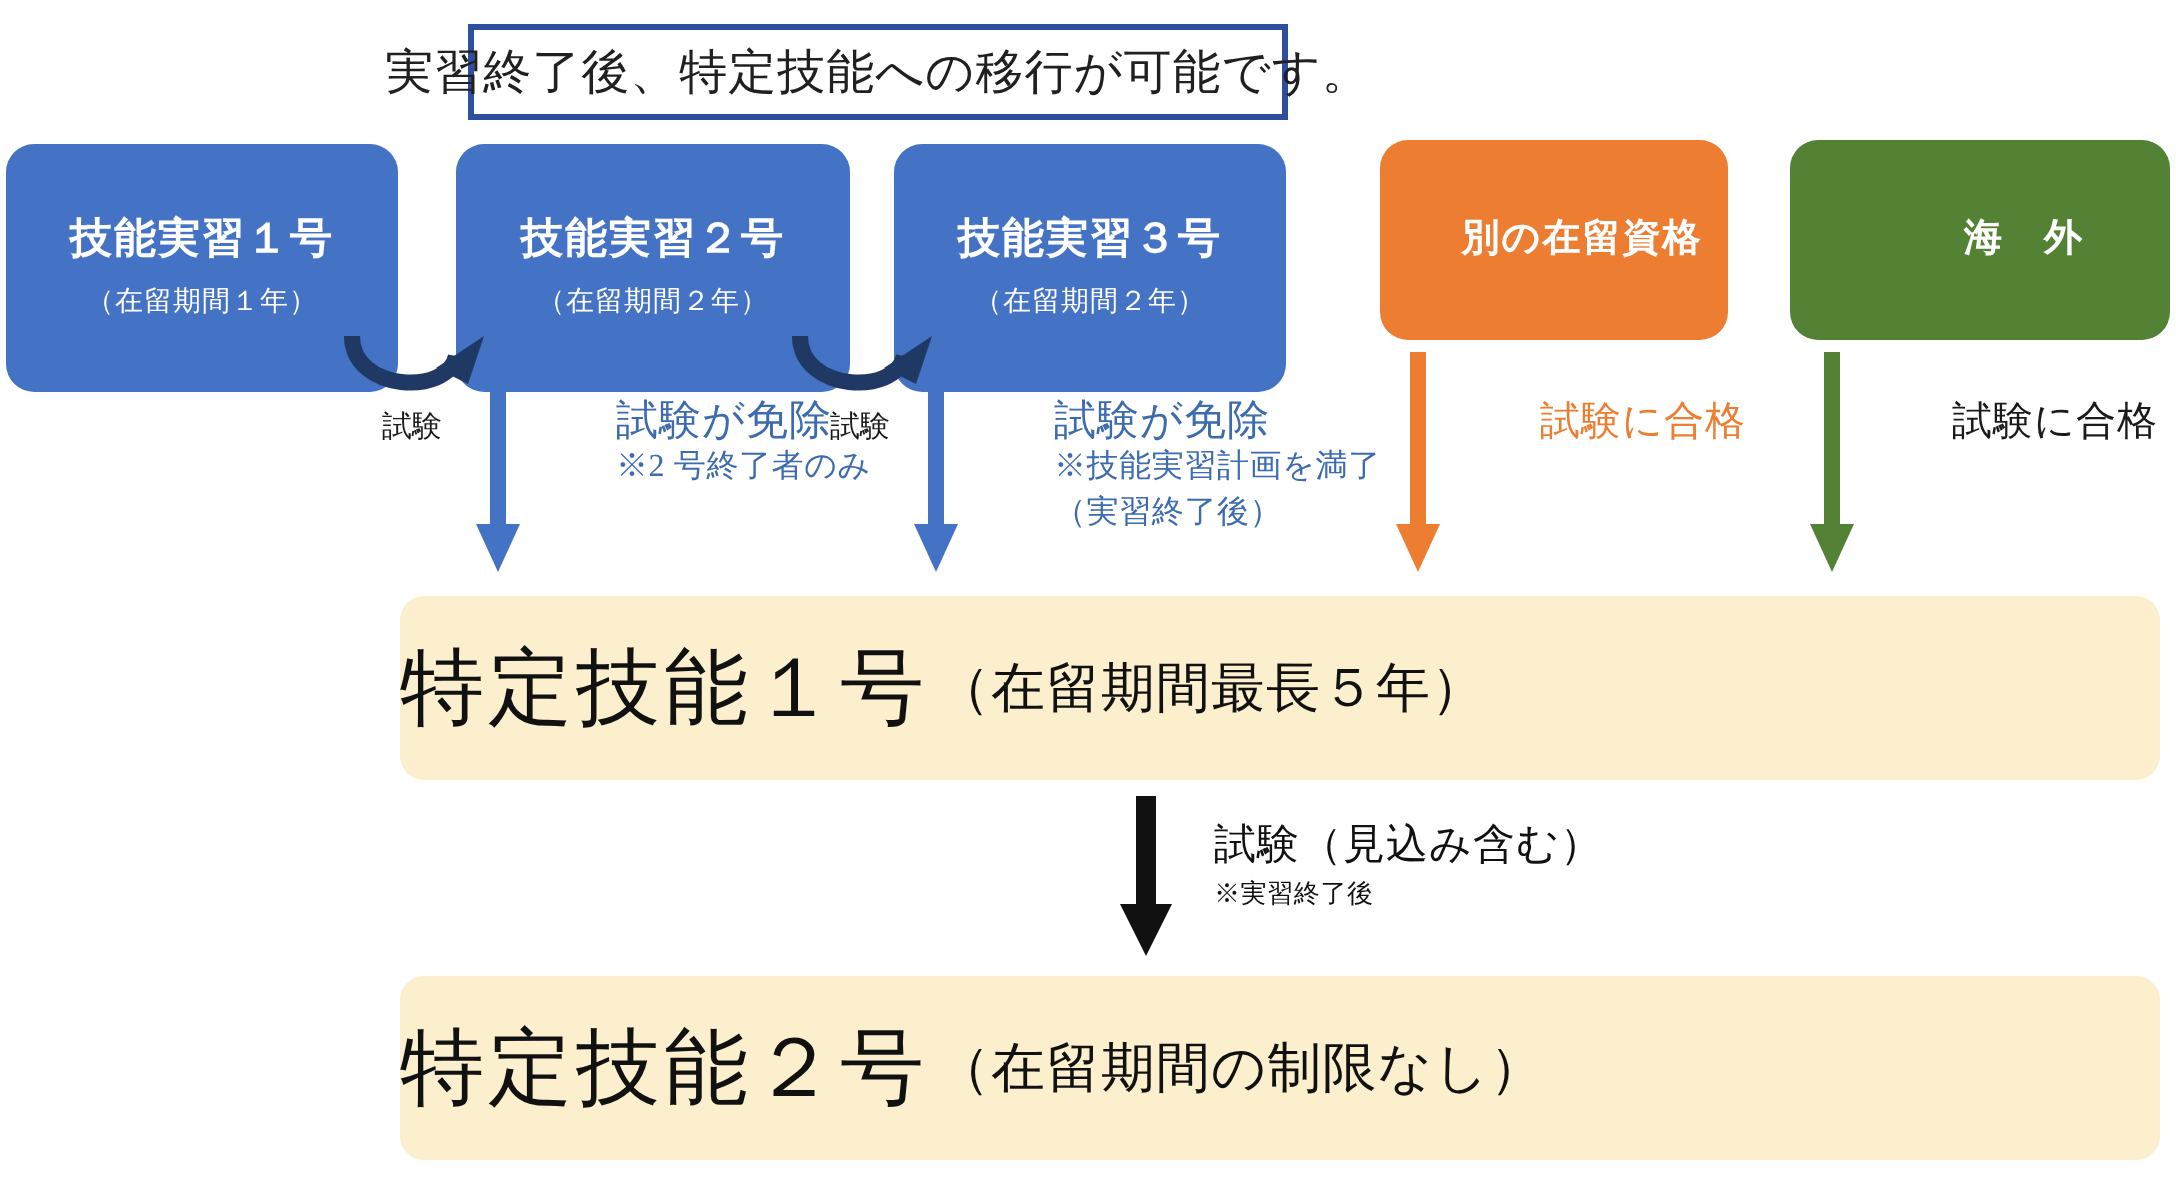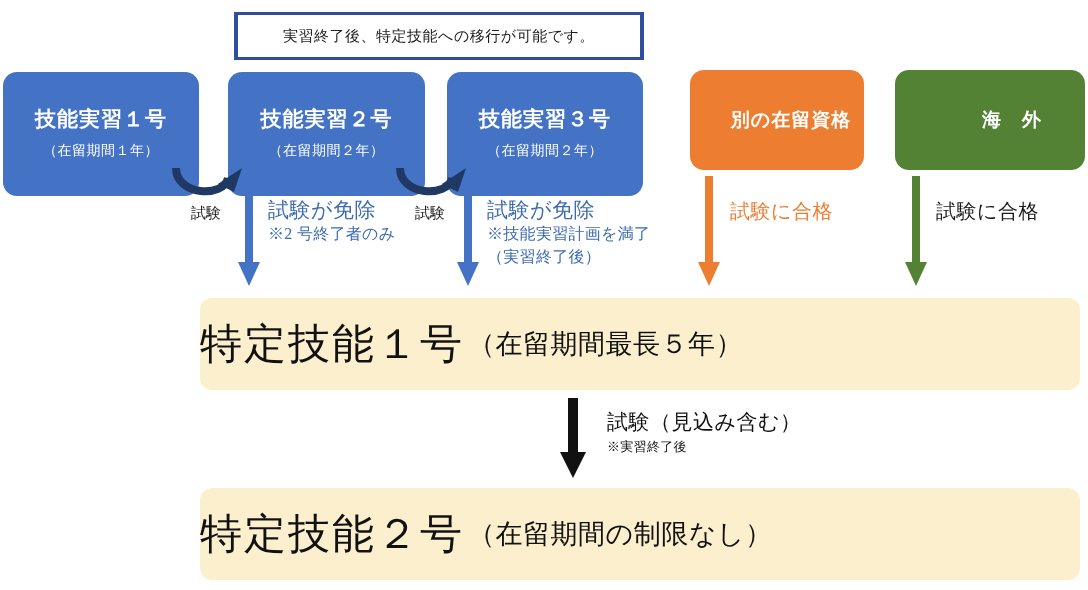--- a/index.html
+++ b/index.html
@@ -26,21 +26,21 @@
     background: #ffffff;
     display: flex; align-items: center; justify-content: center;
   }
   .callout-inner {
     border: 1px solid #2E4E9E;
     width: 100%; height: 100%;
     display: flex; align-items: center; justify-content: center;
   }
   .callout-text {
     font-family: "Liberation Serif", "DejaVu Serif", serif;
-    font-size: 15px;
+    font-size: 24px;
     color: #202020;
     letter-spacing: 0.5px;
     white-space: nowrap;
   }
 
   
   .stage {
     height: 124px;
     border-radius: 14px;
     display: flex;
@@ -93,21 +93,21 @@
   .curve-label-2 { left: 398px; top: 204px; width: 64px; }
 
   
   .downarrow { pointer-events: none; }
   .dn-1 { left: 236px; top: 176px; width: 26px; height: 112px; }
   .dn-2 { left: 455px; top: 176px; width: 26px; height: 112px; }
   .dn-3 { left: 696px; top: 176px; width: 26px; height: 112px; }
   .dn-4 { left: 903px; top: 176px; width: 26px; height: 112px; }
 
   
-  .ann { white-space: nowrap; }
+  .ann { white-space: nowrap; margin-left: 40px; }
   .ann .main {
     font-family: "Liberation Serif", "DejaVu Serif", serif;
     font-size: 21px;
     line-height: 1.15;
     letter-spacing: 0.5px;
   }
   .ann .sub {
     font-family: "Liberation Serif", "DejaVu Serif", serif;
     font-size: 16px;
     line-height: 1.45;

